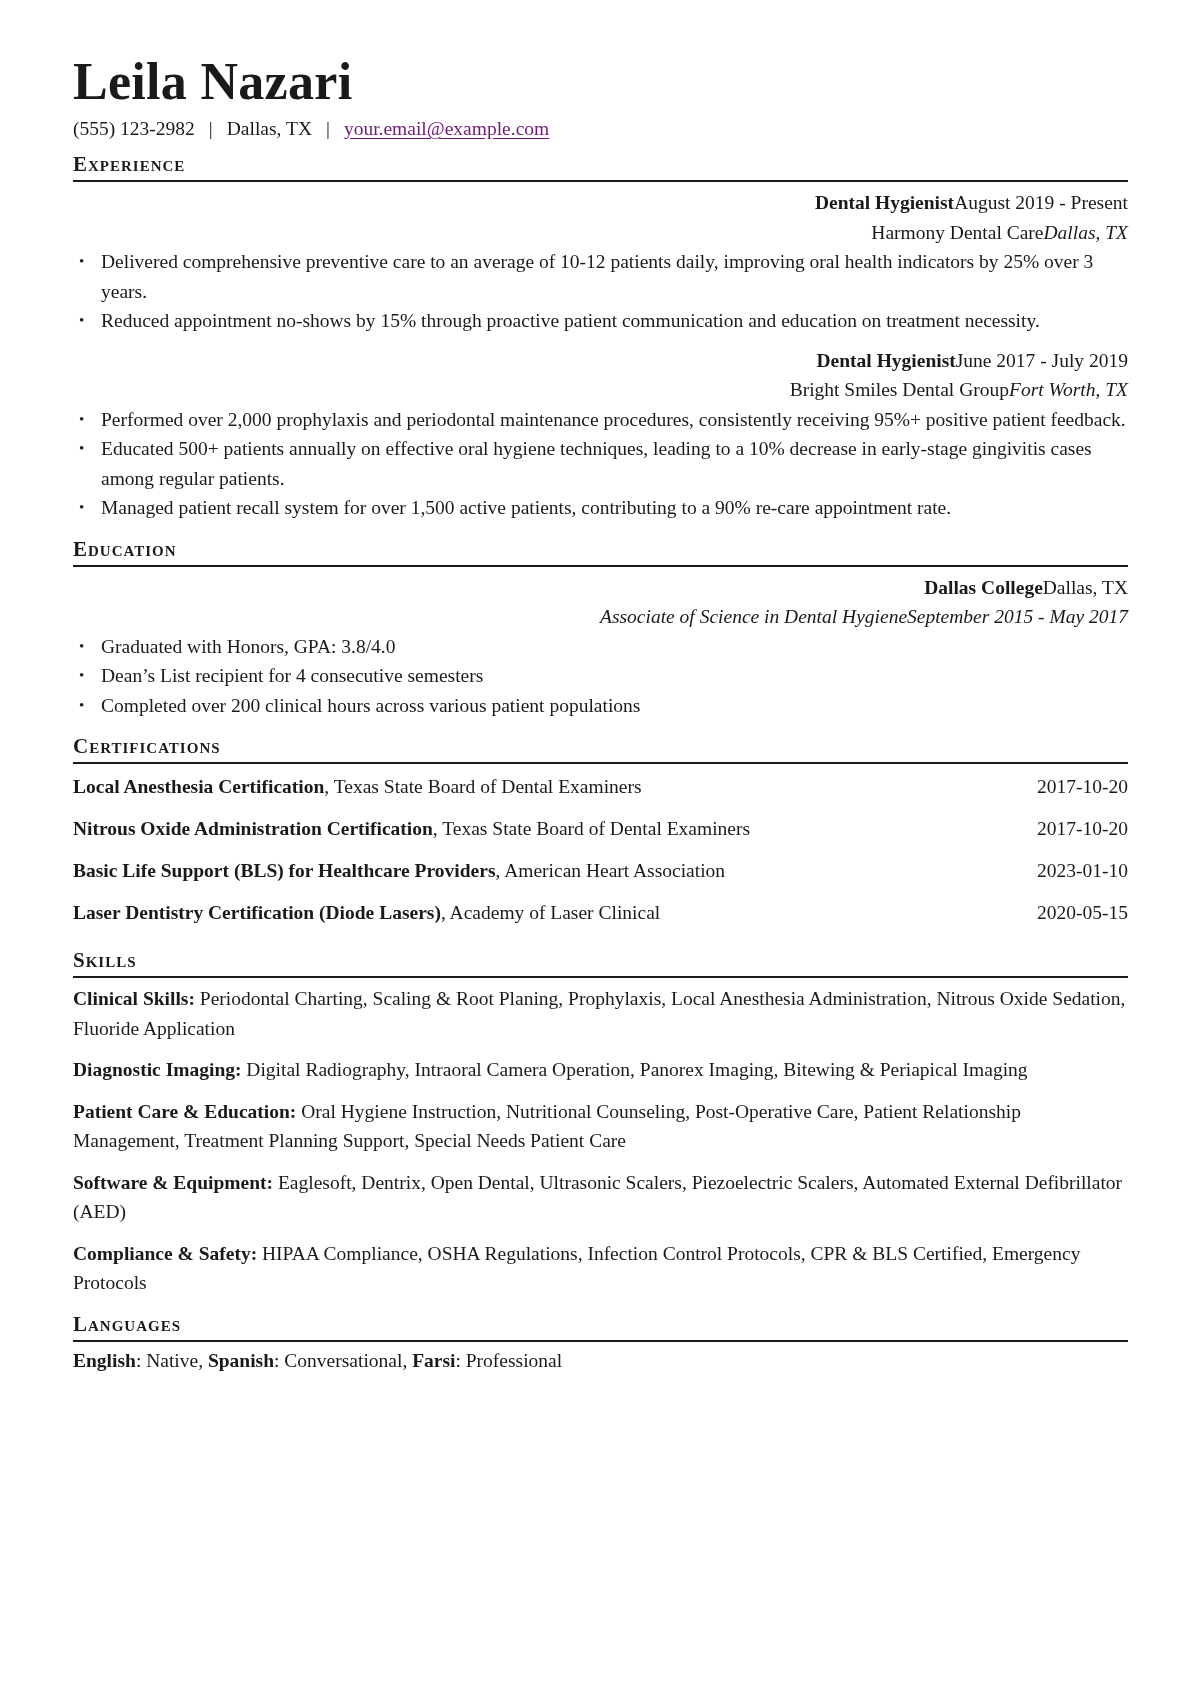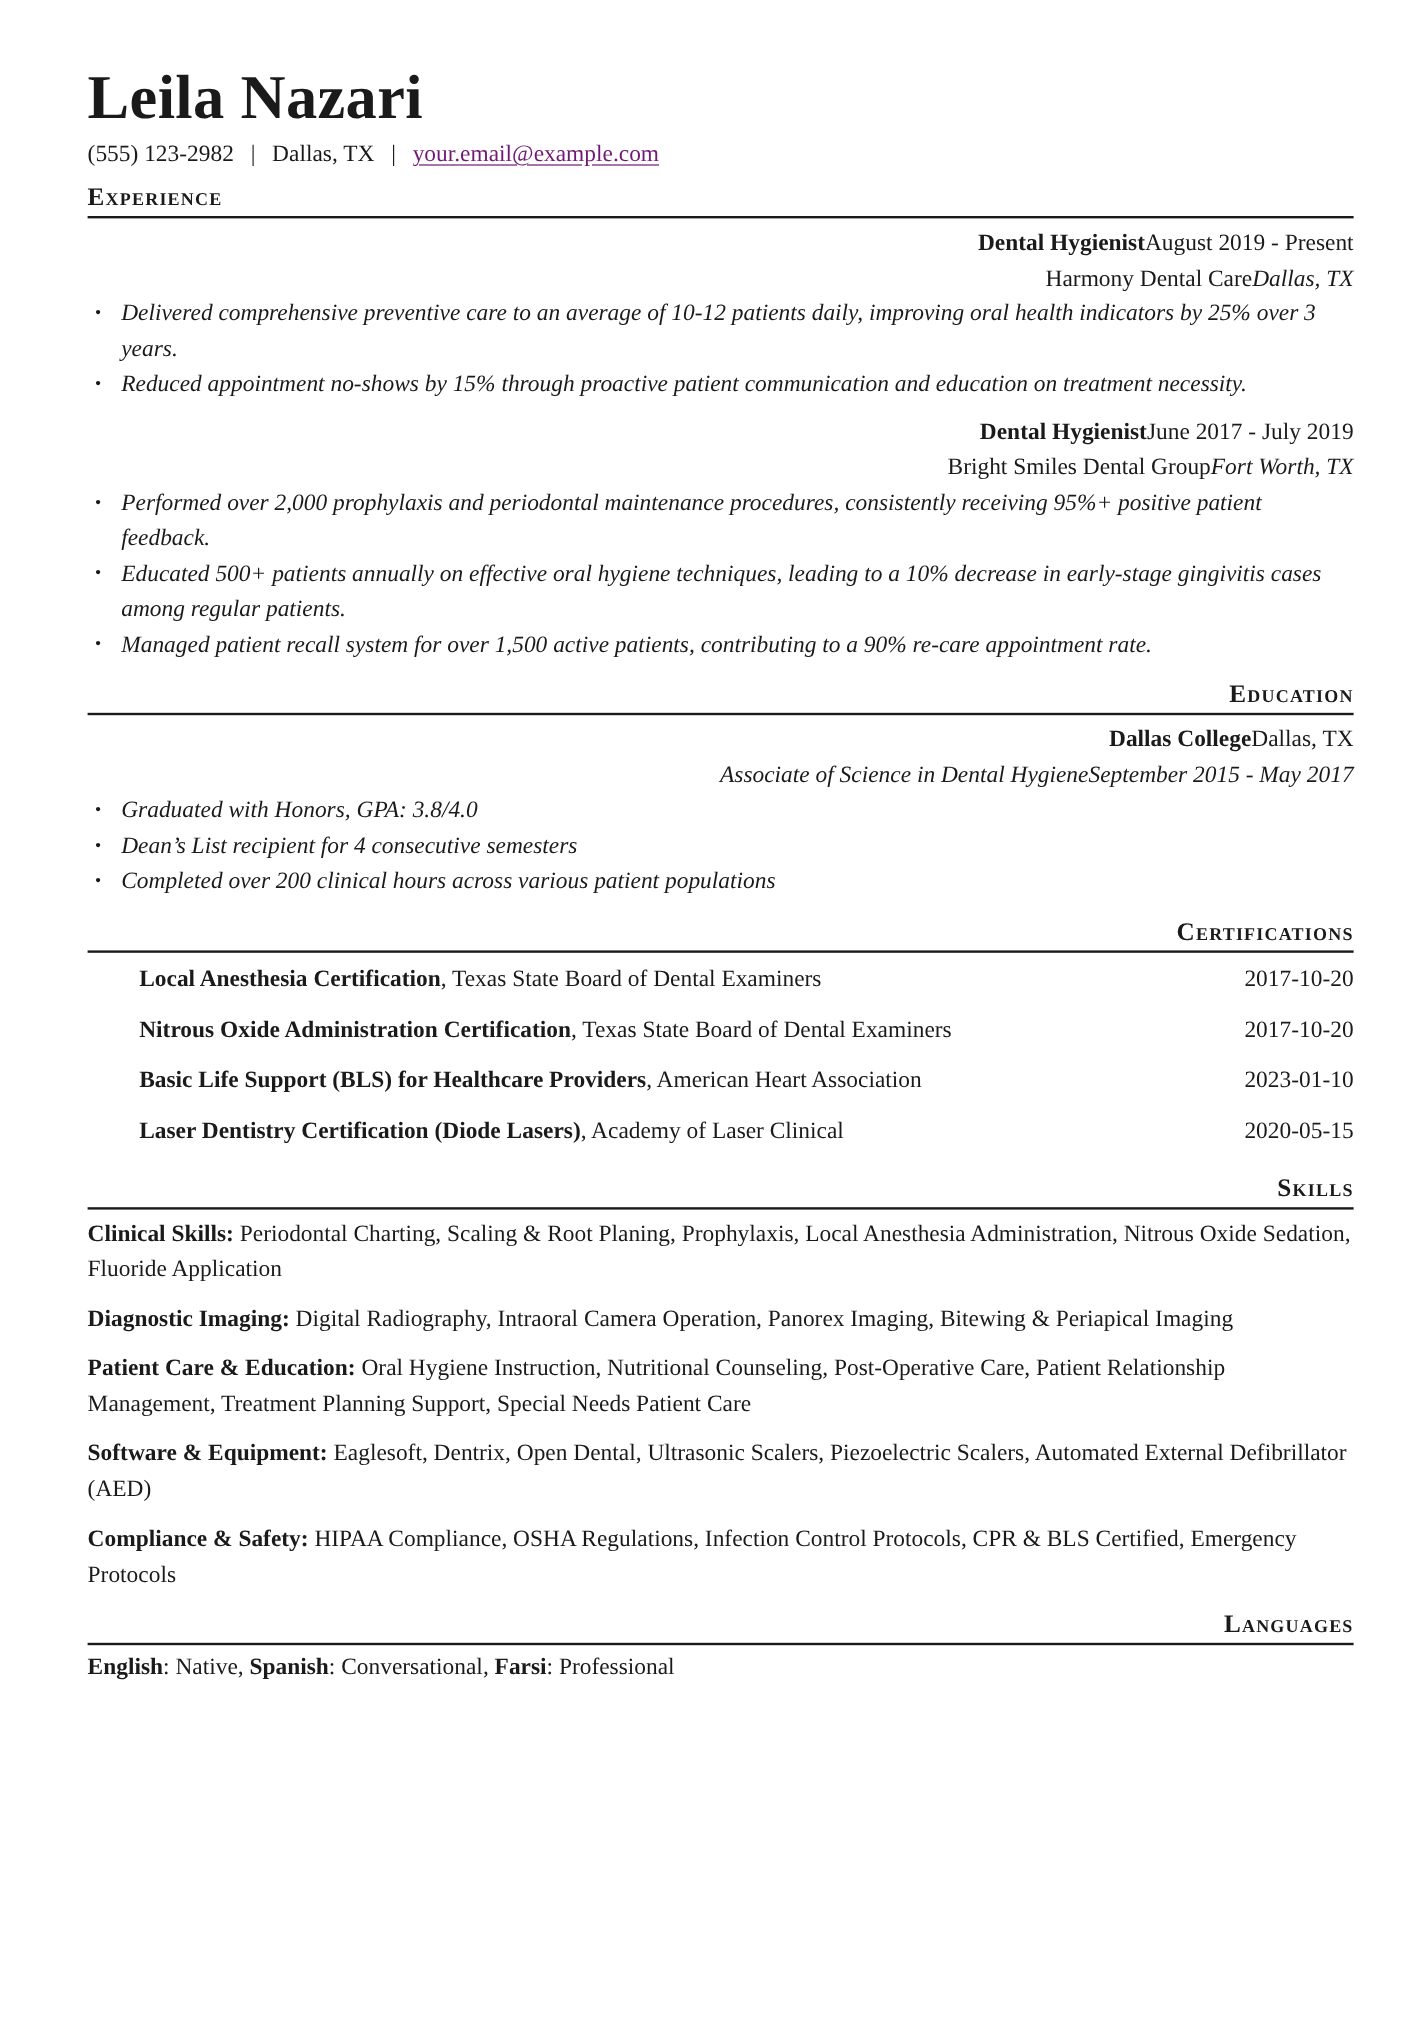--- a/index.html
+++ b/index.html
@@ -11,31 +11,31 @@
   .page { position: absolute; left: 73px; top: 52px; width: 1055px; }
   .name { font-size: 52px; font-weight: bold; line-height: 48px; margin: 6px 0 10px 0; letter-spacing: 0.3px; }
   .contact { font-size: 19.5px; line-height: 26px; }
   .contact .sep { margin: 0 14px; }
   .contact a { color: #701a75; text-decoration: underline; text-underline-offset: 3px; }
   .section-head {
     font-size: 21px; font-weight: bold; font-variant: small-caps; letter-spacing: 1px;
     border-bottom: 2px solid #1a1a1a; padding-bottom: 2px; line-height: 28px;
   }
   .sec-exp { margin-top: 8px; }
-  .sec { margin-top: 12px; text-align: right; }
+  .sec { margin-top: 12px; }
   .row { display: flex; justify-content: flex-end; font-size: 19.5px; line-height: 29.5px; }
   .bold { font-weight: bold; }
   .ital { font-style: italic; }
-  ul { margin: 0; padding: 0; list-style: none; font-style: italic; }
+  ul { margin: 0; padding: 0; list-style: none; }
   li { position: relative; padding-left: 28px; font-size: 19.5px; line-height: 29.5px; }
   li::before { content: "\2022"; position: absolute; left: 6px; top: 0; font-size: 15px; }
   .entry { margin-top: 6px; }
   .entry + .entry { margin-top: 10px; }
   .cert-row { display: flex; justify-content: space-between; font-size: 19.5px; line-height: 42px; }
-  .cert-list { margin-top: 2px; margin-left: 43px; }
+  .cert-list { margin-top: 2px; }
   .skill { font-size: 19.5px; line-height: 29.5px; margin-top: 6px; }
   .skill-list { margin-top: 4px; }
   .skill + .skill { margin-top: 12px; }
   .lang { font-size: 19.5px; line-height: 29.5px; margin-top: 4px; }
 </style>
 </head>
 <body>
 
 <div class="page">
 

